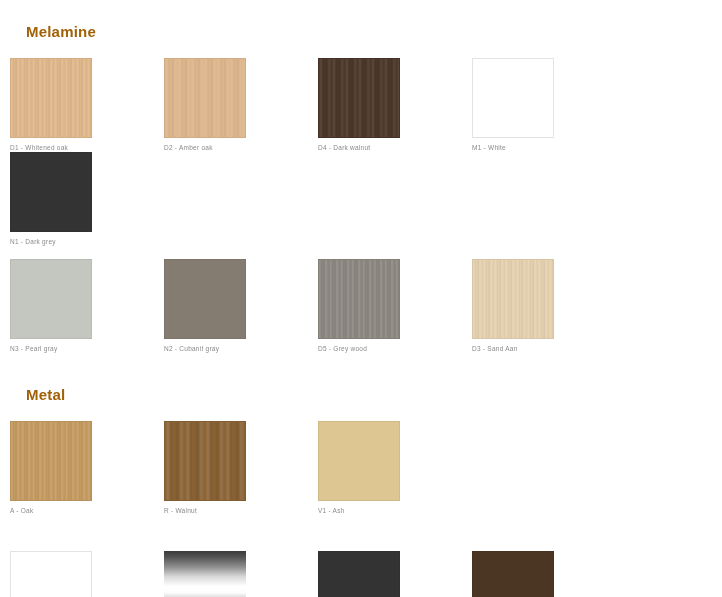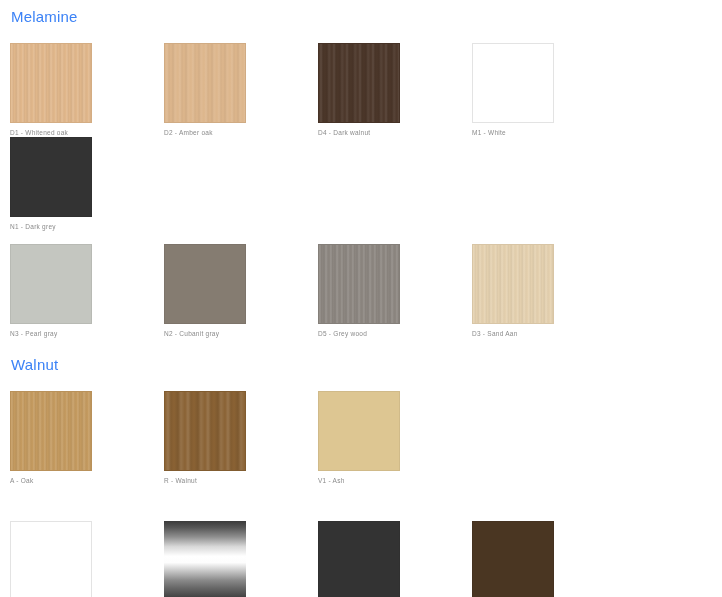--- a/index.html
+++ b/index.html
@@ -17,24 +17,24 @@
   }
   .page {
     padding: 0;
     position: relative;
   }
   .section {
     position: relative;
   }
   .section-title {
     font-size: 15px;
-    font-weight: 400;
-    color: #3b82f6;
+    font-weight: 700;
+    color: #a16207;
     letter-spacing: 0.2px;
-    margin: 1px;
+    margin: 16px;
     padding: 0 0 0 10px;
     line-height: 1;
   }
 
   .grid {
     display: flex;
     flex-wrap: wrap;
     padding-left: 10px;
     margin: 0;
   }
@@ -151,21 +151,21 @@
             <div class="swatch grain edge" style="background-color: rgb(141, 135, 129);"></div>
             <div class="swatch-label">D5 - Grey wood</div>
           </div>
           <div class="cell">
             <div class="swatch grain edge" style="background-color: rgb(230, 210, 176);"></div>
             <div class="swatch-label">D3 - Sand Aan</div>
           </div>
         </div>
       </div>
       <div class="section" style="padding-top: 18px;">
-        <div class="section-title">Walnut</div>
+        <div class="section-title">Metal</div>
         <div class="grid" style="margin-top: 19px;">
           <div class="cell">
             <div class="swatch grain edge" style="background-color: rgb(197, 155, 96);"></div>
             <div class="swatch-label">A - Oak</div>
           </div>
           <div class="cell">
             <div class="swatch grain grain-wide edge" style="background-color: rgb(138, 98, 52);"></div>
             <div class="swatch-label">R - Walnut</div>
           </div>
           <div class="cell">

